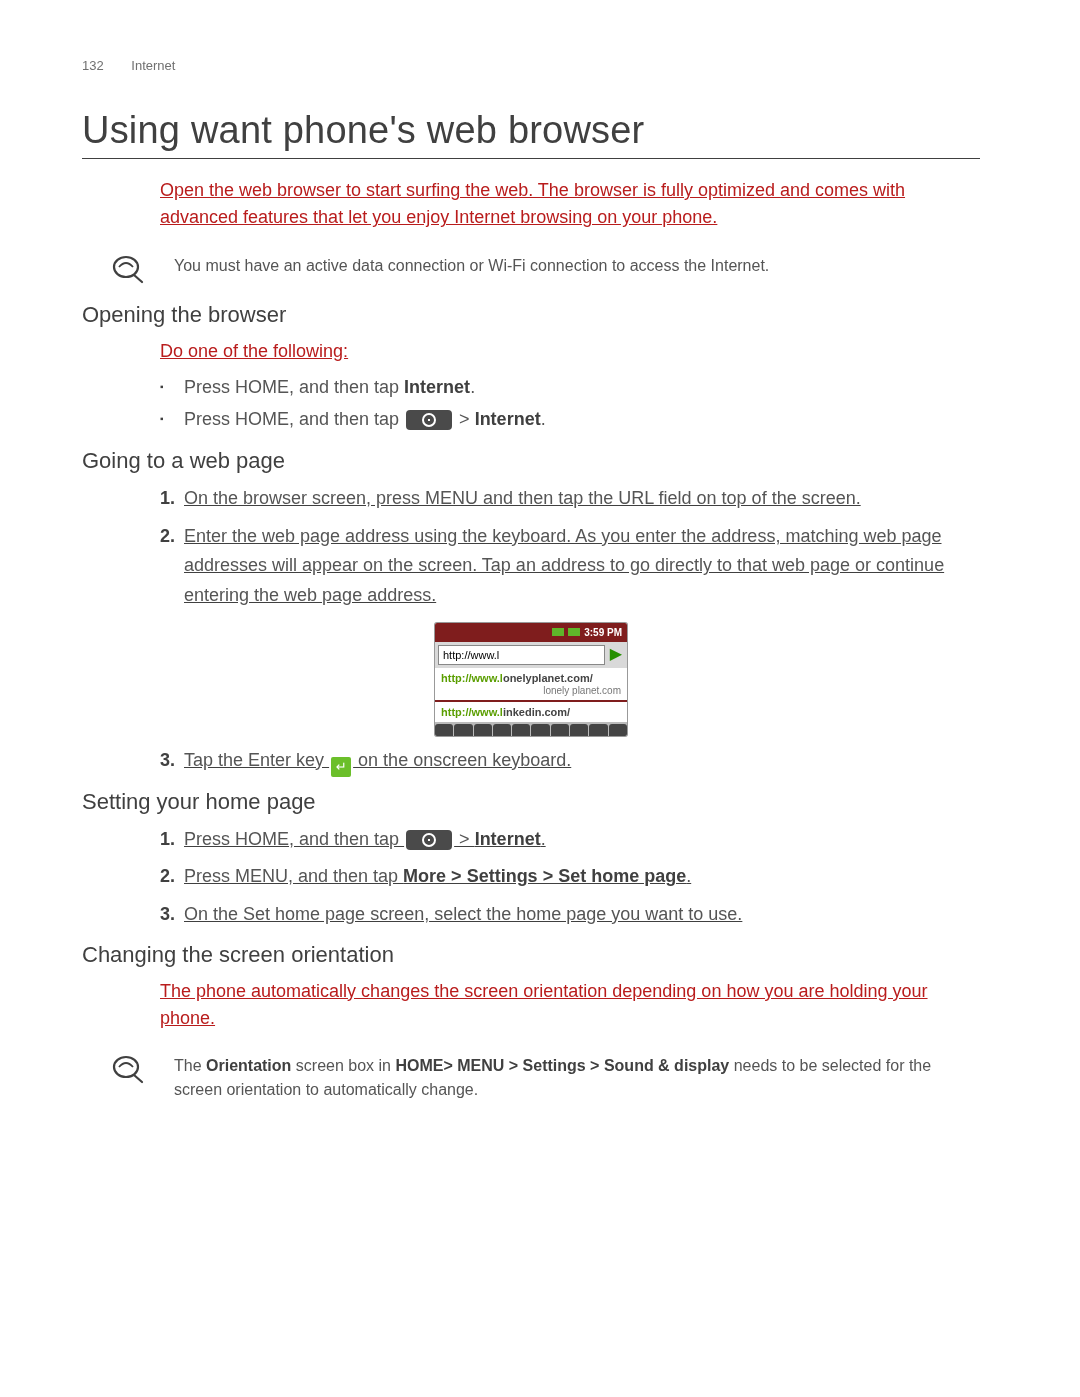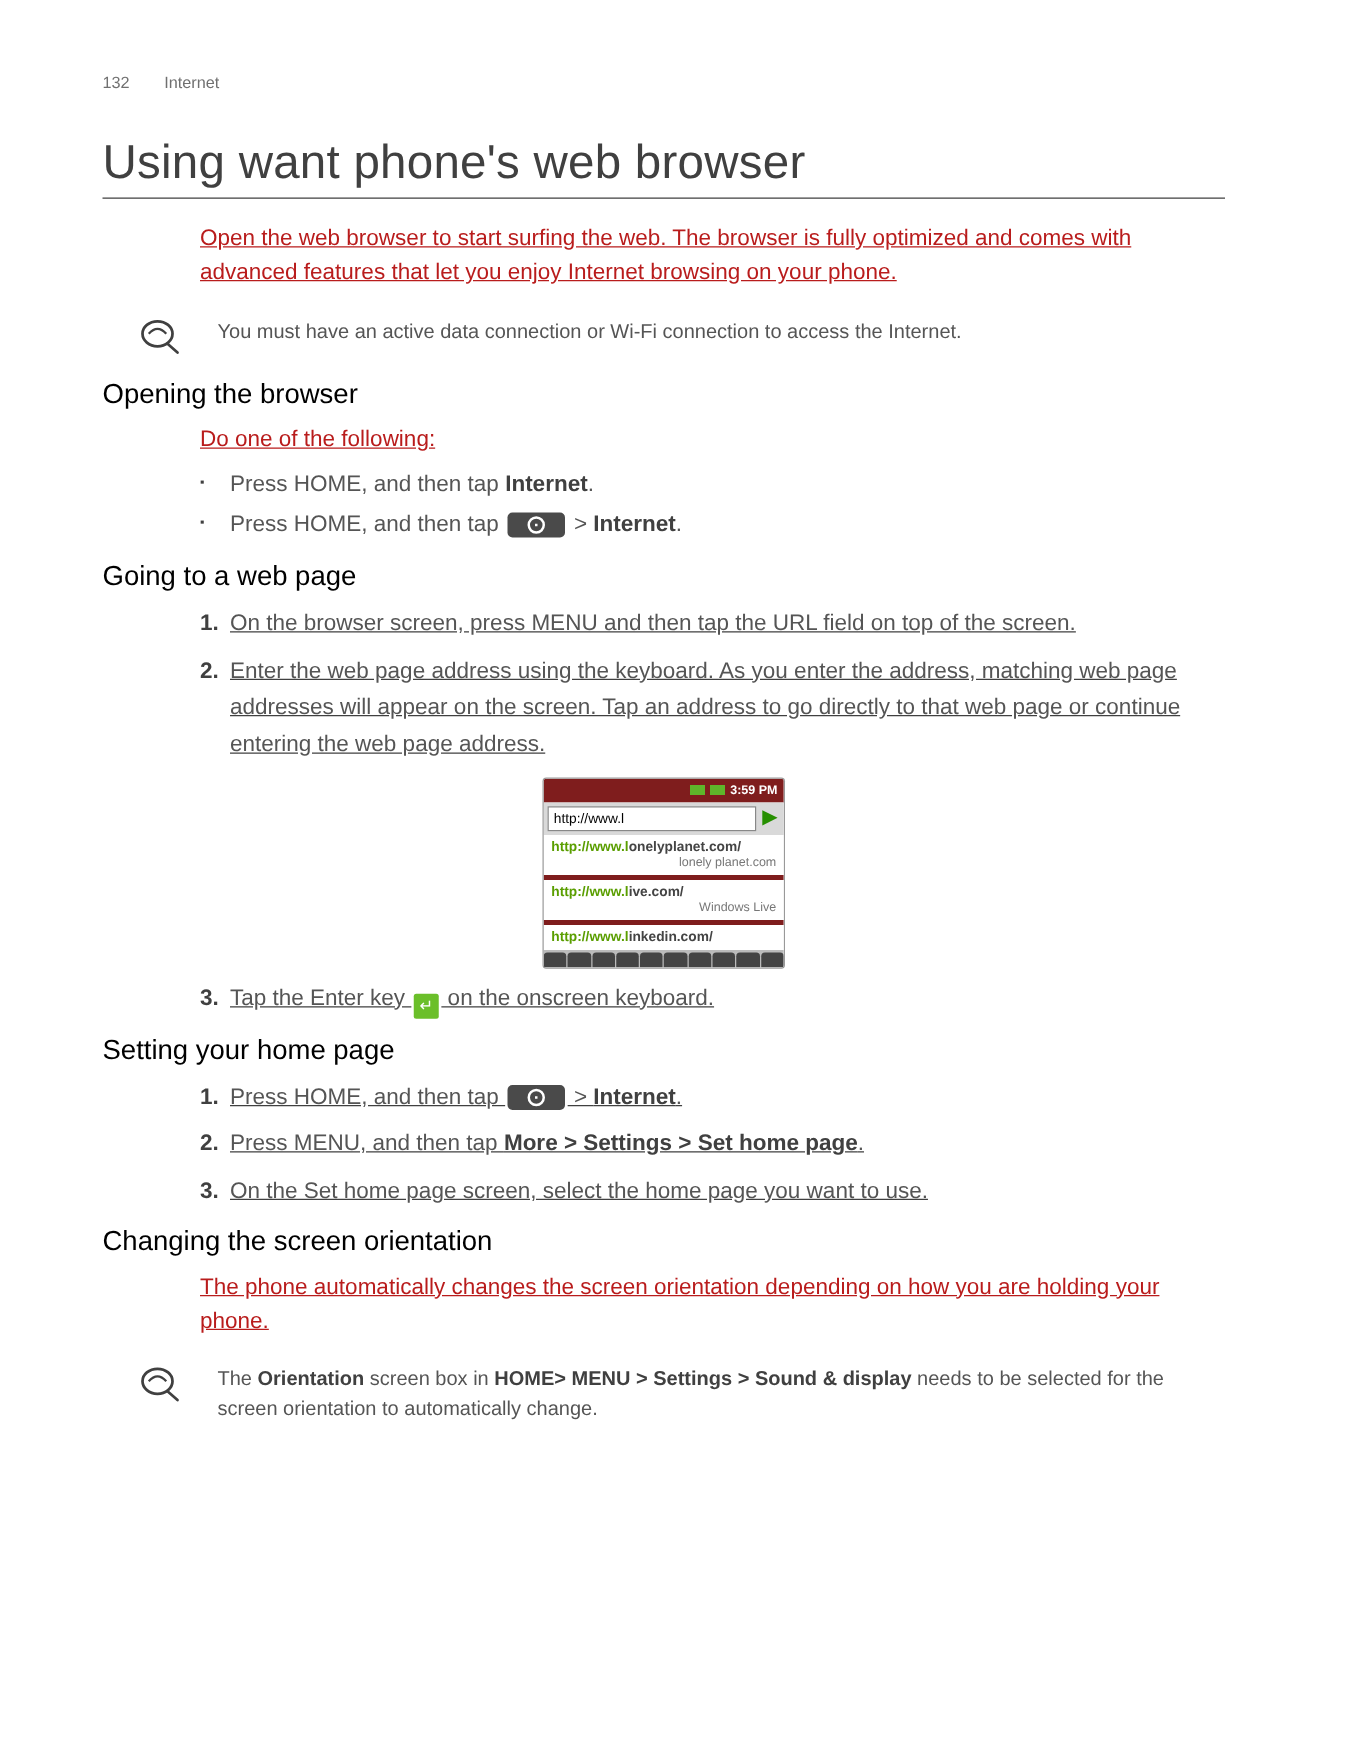--- a/index.html
+++ b/index.html
@@ -55,21 +55,21 @@
   .note-text {
     font-size: 16px;
     line-height: 1.5;
     color: #555;
     flex: 1;
   }
 
   h2.section {
     font-weight: 400;
     font-size: 22px;
-    color: #000000;
+    color: #404040;
     margin: 12px 0 10px 0;
   }
 
   ul.bullets {
     list-style: none;
     padding: 0 0 0 78px;
     margin: 0;
   }
   ul.bullets li {
     position: relative;
@@ -194,21 +194,21 @@
     background: #fff;
   }
   .phone-url .go {
     width: 16px; height: 16px;
     color: #268f00;
     text-align: center;
     line-height: 14px;
   }
   .phone-suggestion {
     background: #fff;
-    border-bottom: 4px solid #7f1d1d;
+    border-bottom: 2px solid #7f1d1d;
     padding: 4px 6px;
     font-size: 11px;
   }
   .phone-suggestion .match { color: #5a9e00; font-weight: 700; }
   .phone-suggestion .rest { color: #444; font-weight: 700; }
   .phone-suggestion .sub { color: #777; font-size: 10px; display: block; margin-top: 1px; text-align: right; }
   .phone-kbrow {
     display: flex;
     background: #bbb;
     padding-top: 2px;
@@ -276,24 +276,20 @@
       <span>3:59 PM</span>
     </div>
     <div class="phone-url">
       <input value="http://www.l" style="">
       <span class="go">▶</span>
     </div>
     <div class="phone-suggestion">
       <span class="match">http://www.l</span><span class="rest">onelyplanet.com/</span>
       <span class="sub">lonely planet.com</span>
     </div>
-    <div class="phone-suggestion">
-      <span class="match">http://www.l</span><span class="rest">ive.com/</span>
-      <span class="sub">Windows Live</span>
-    </div>
     <div class="phone-suggestion" style="border-bottom:none">
       <span class="match">http://www.l</span><span class="rest">inkedin.com/</span>
     </div>
     <div class="phone-kbrow">
       <span></span>
         <span></span>
         <span></span>
         <span></span>
         <span></span>
         <span></span>

